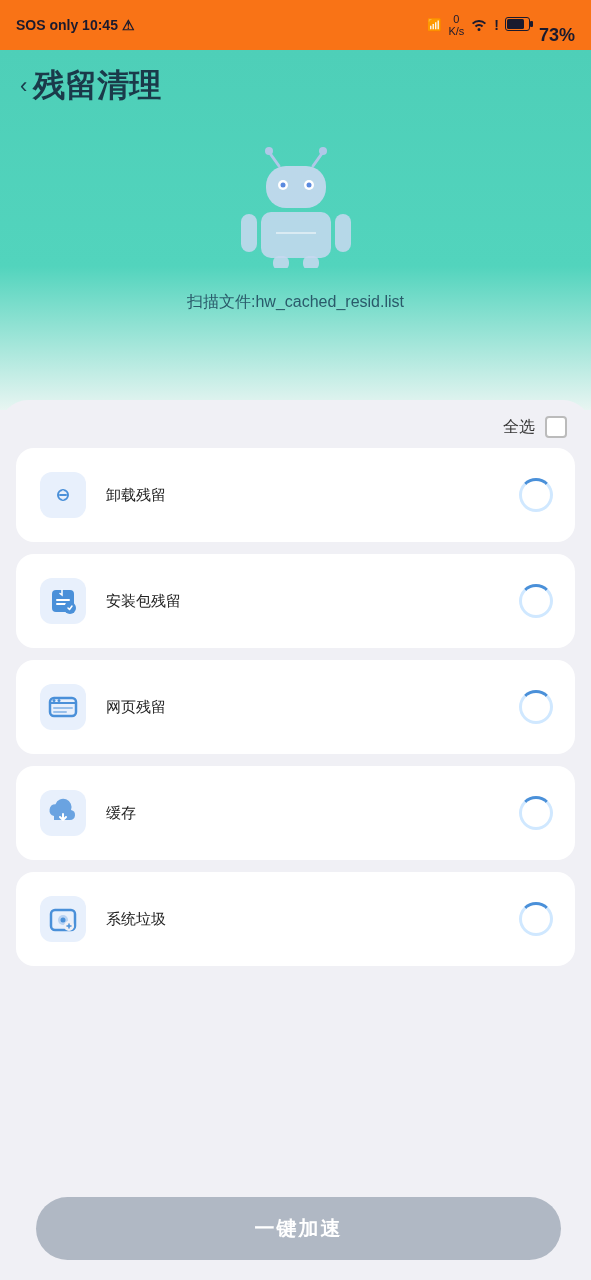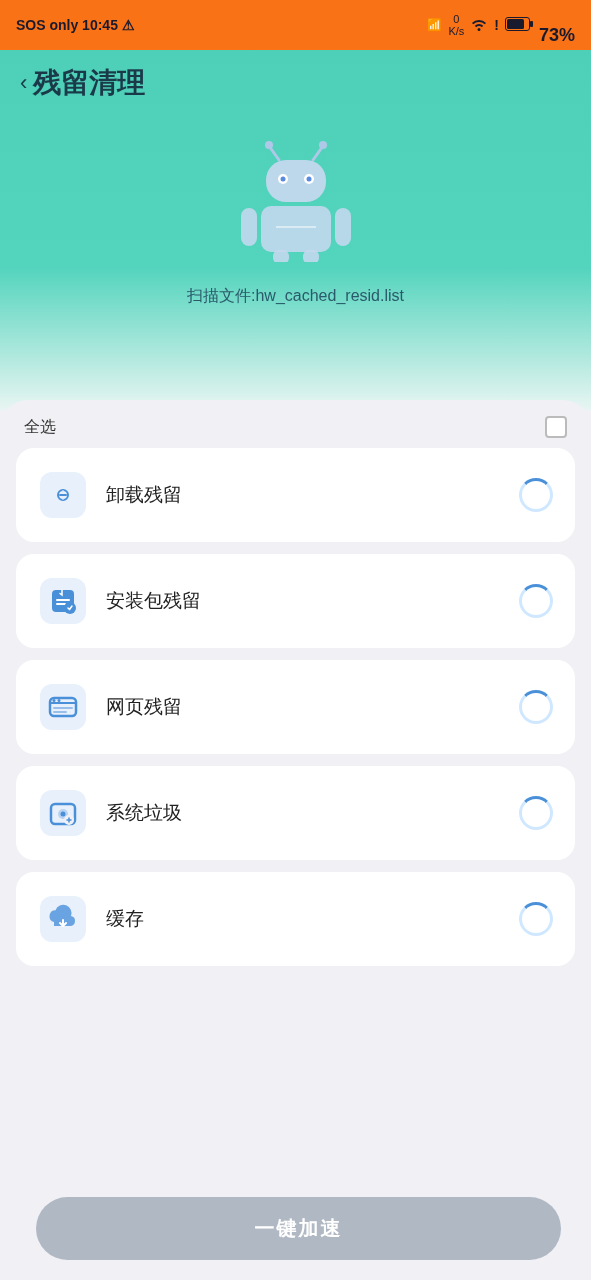--- a/index.html
+++ b/index.html
@@ -58,21 +58,21 @@
       align-items: center;
       gap: 6px;
       cursor: pointer;
     }
     .back-arrow {
       font-size: 22px;
       color: #1a3a4a;
       font-weight: 300;
     }
     .page-title {
-      font-size: 28px;
+      font-size: 32px;
       font-weight: 700;
       color: #1a3a4a;
     }
 
     
     .robot-container {
       margin: 10px 0 24px 0;
       display: flex;
       justify-content: center;
     }
@@ -94,21 +94,21 @@
       border-radius: 28px 28px 0 0;
       margin-top: -10px;
       padding: 0 0 100px 0;
       flex: 1;
       width: 100%;
     }
 
     .select-all-row {
       display: flex;
       align-items: center;
-      justify-content: space-between;
+      justify-content: flex-end;
       padding: 16px 24px 10px 24px;
       gap: 10px;
     }
     .select-all-label {
       font-size: 16px;
       color: #333;
     }
     .checkbox {
       width: 22px;
       height: 22px;
@@ -134,21 +134,21 @@
       gap: 18px;
     }
     .card-icon {
       width: 50px;
       height: 50px;
       display: flex;
       align-items: center;
       justify-content: center;
     }
     .card-label {
-      font-size: 19px;
+      font-size: 15px;
       color: #222;
       font-weight: 500;
     }
 
     
     .spinner {
       width: 34px;
       height: 34px;
       border: 3px solid #d0e8ff;
       border-top: 3px solid #4a90d9;
@@ -304,47 +304,47 @@
           <path d="M14 24h18M14 28h12" stroke="#4a90d9" stroke-width="2" stroke-linecap="round" opacity="0.5"></path>
         </svg>
       </div>
       <span class="card-label">网页残留</span>
     </div>
     <div class="spinner"></div>
   </div>
 
   <div class="card">
     <div class="card-left">
+      <div class="card-icon icon-cloud">
+        <svg width="46" height="46" viewBox="0 0 46 46" fill="none">
+          <rect width="46" height="46" rx="12" fill="#e8f0fc"></rect>
+          <path d="M14 26a6 6 0 0 1 1.5-11.8A8 8 0 0 1 31 20a5 5 0 0 1-1 9.9H14z" fill="#4a90d9" opacity="0.8"></path>
+          <path d="M23 24v6M20 27l3 3 3-3" stroke="white" stroke-width="2" stroke-linecap="round" stroke-linejoin="round"></path>
+        </svg>
+      </div>
+      <span class="card-label">缓存</span>
+    </div>
+    <div class="spinner"></div>
+  </div>
+
+  <div class="card">
+    <div class="card-left">
       <div class="card-icon icon-sys">
         <svg width="46" height="46" viewBox="0 0 46 46" fill="none">
           <rect width="46" height="46" rx="12" fill="#e8f0fc"></rect>
           <rect x="11" y="14" width="24" height="20" rx="4" stroke="#4a90d9" stroke-width="2.5" fill="none"></rect>
           <circle cx="23" cy="24" r="5" fill="#4a90d9" opacity="0.3"></circle>
           <circle cx="23" cy="24" r="2.5" fill="#4a90d9"></circle>
           <circle cx="29" cy="30" r="5" fill="#f0f0f5"></circle>
           <path d="M27 30h4M29 28v4" stroke="#4a90d9" stroke-width="1.5" stroke-linecap="round"></path>
         </svg>
       </div>
       <span class="card-label">系统垃圾</span>
     </div>
     <div class="spinner"></div>
   </div>
 
-  <div class="card">
-    <div class="card-left">
-      <div class="card-icon icon-cloud">
-        <svg width="46" height="46" viewBox="0 0 46 46" fill="none">
-          <rect width="46" height="46" rx="12" fill="#e8f0fc"></rect>
-          <path d="M14 26a6 6 0 0 1 1.5-11.8A8 8 0 0 1 31 20a5 5 0 0 1-1 9.9H14z" fill="#4a90d9" opacity="0.8"></path>
-          <path d="M23 24v6M20 27l3 3 3-3" stroke="white" stroke-width="2" stroke-linecap="round" stroke-linejoin="round"></path>
-        </svg>
-      </div>
-      <span class="card-label">缓存</span>
-    </div>
-    <div class="spinner"></div>
-  </div>
-
 
 </div>
 
 <div class="bottom-bar">
   <button class="action-btn">一键加速</button>
 </div>
 
 </body></html>

